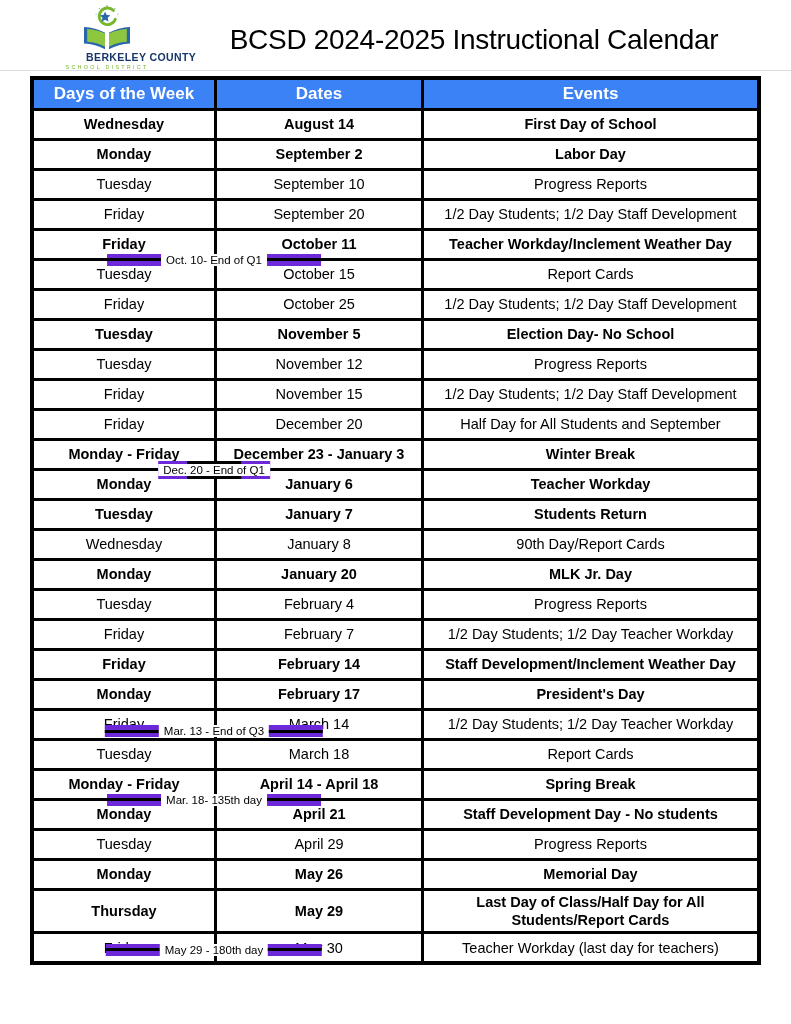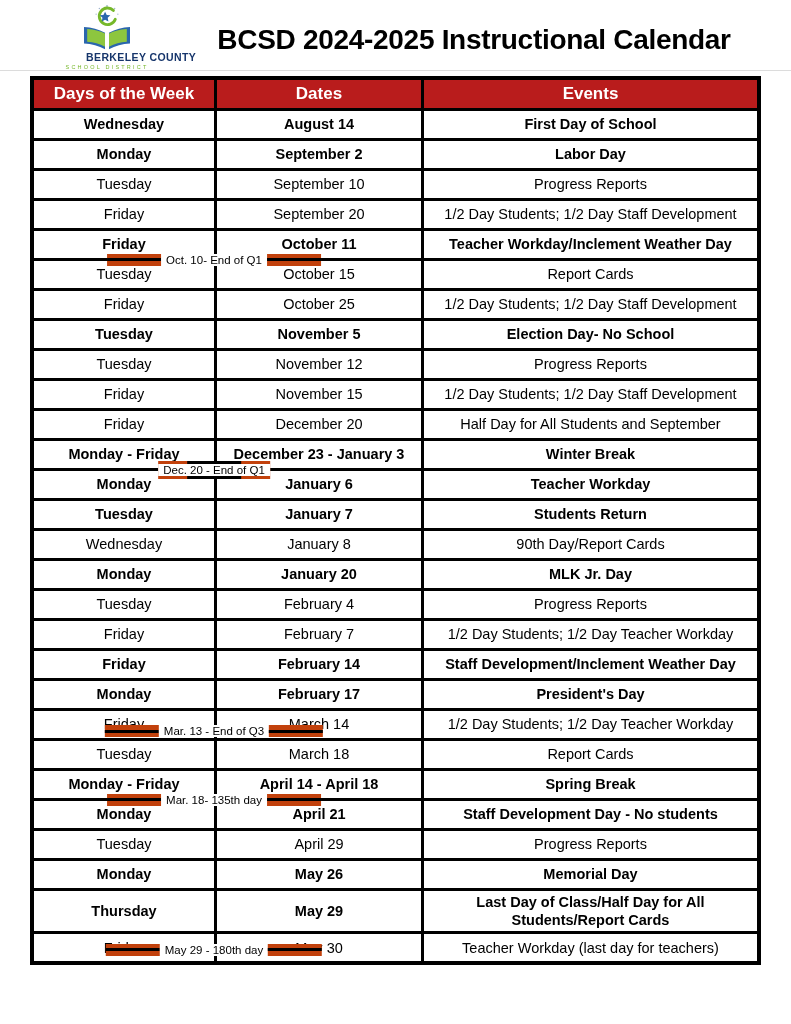--- a/index.html
+++ b/index.html
@@ -36,21 +36,21 @@
     color: #76b82a;
     letter-spacing: 2.2px;
     white-space: nowrap;
     margin-top: 1px;
   }
   .page-title {
     margin: 0 18px 0 175px;
     padding-top: 24px;
     text-align: center;
     font-size: 28px;
-    font-weight: bold;
+    font-weight: normal;
     letter-spacing: -0.3px;
     white-space: nowrap;
   }
   .scan-line {
     position: absolute;
     left: 0; top: 70px;
     width: 791px; height: 1px;
     background: #dcdcdc;
   }
   .table-wrap {
@@ -64,21 +64,21 @@
     table-layout: fixed;
   }
   table.calendar, table.calendar th, table.calendar td {
     border: 3px solid #000;
   }
   table.calendar { border-width: 4px; }
   th.col-days  { width: 178px; }
   th.col-dates { width: 202px; }
   th.col-events{ width: auto; }
   thead th {
-    background: #b91c1c;
+    background: #3b82f6;
     color: #fff;
     font-size: 17px;
     font-weight: bold;
     height: 26px;
     text-align: center;
   }
   tbody td {
     height: 23px;
     font-size: 14.5px;
     text-align: center;
@@ -87,21 +87,21 @@
     vertical-align: middle;
   }
   tbody tr.bold td { font-weight: bold; }
   .annotation {
     position: absolute;
     left: 184px;
     top: 0;
     transform: translate(-50%, -50%);
     display: flex;
     align-items: center;
-    background: #c2410c;
+    background: #6d28d9;
     z-index: 5;
     white-space: nowrap;
   }
   .annotation .rule {
     display: inline-block;
     width: 54px; height: 3px;
     background: #000;
   }
   .annotation .label {
     font-size: 11.5px;

